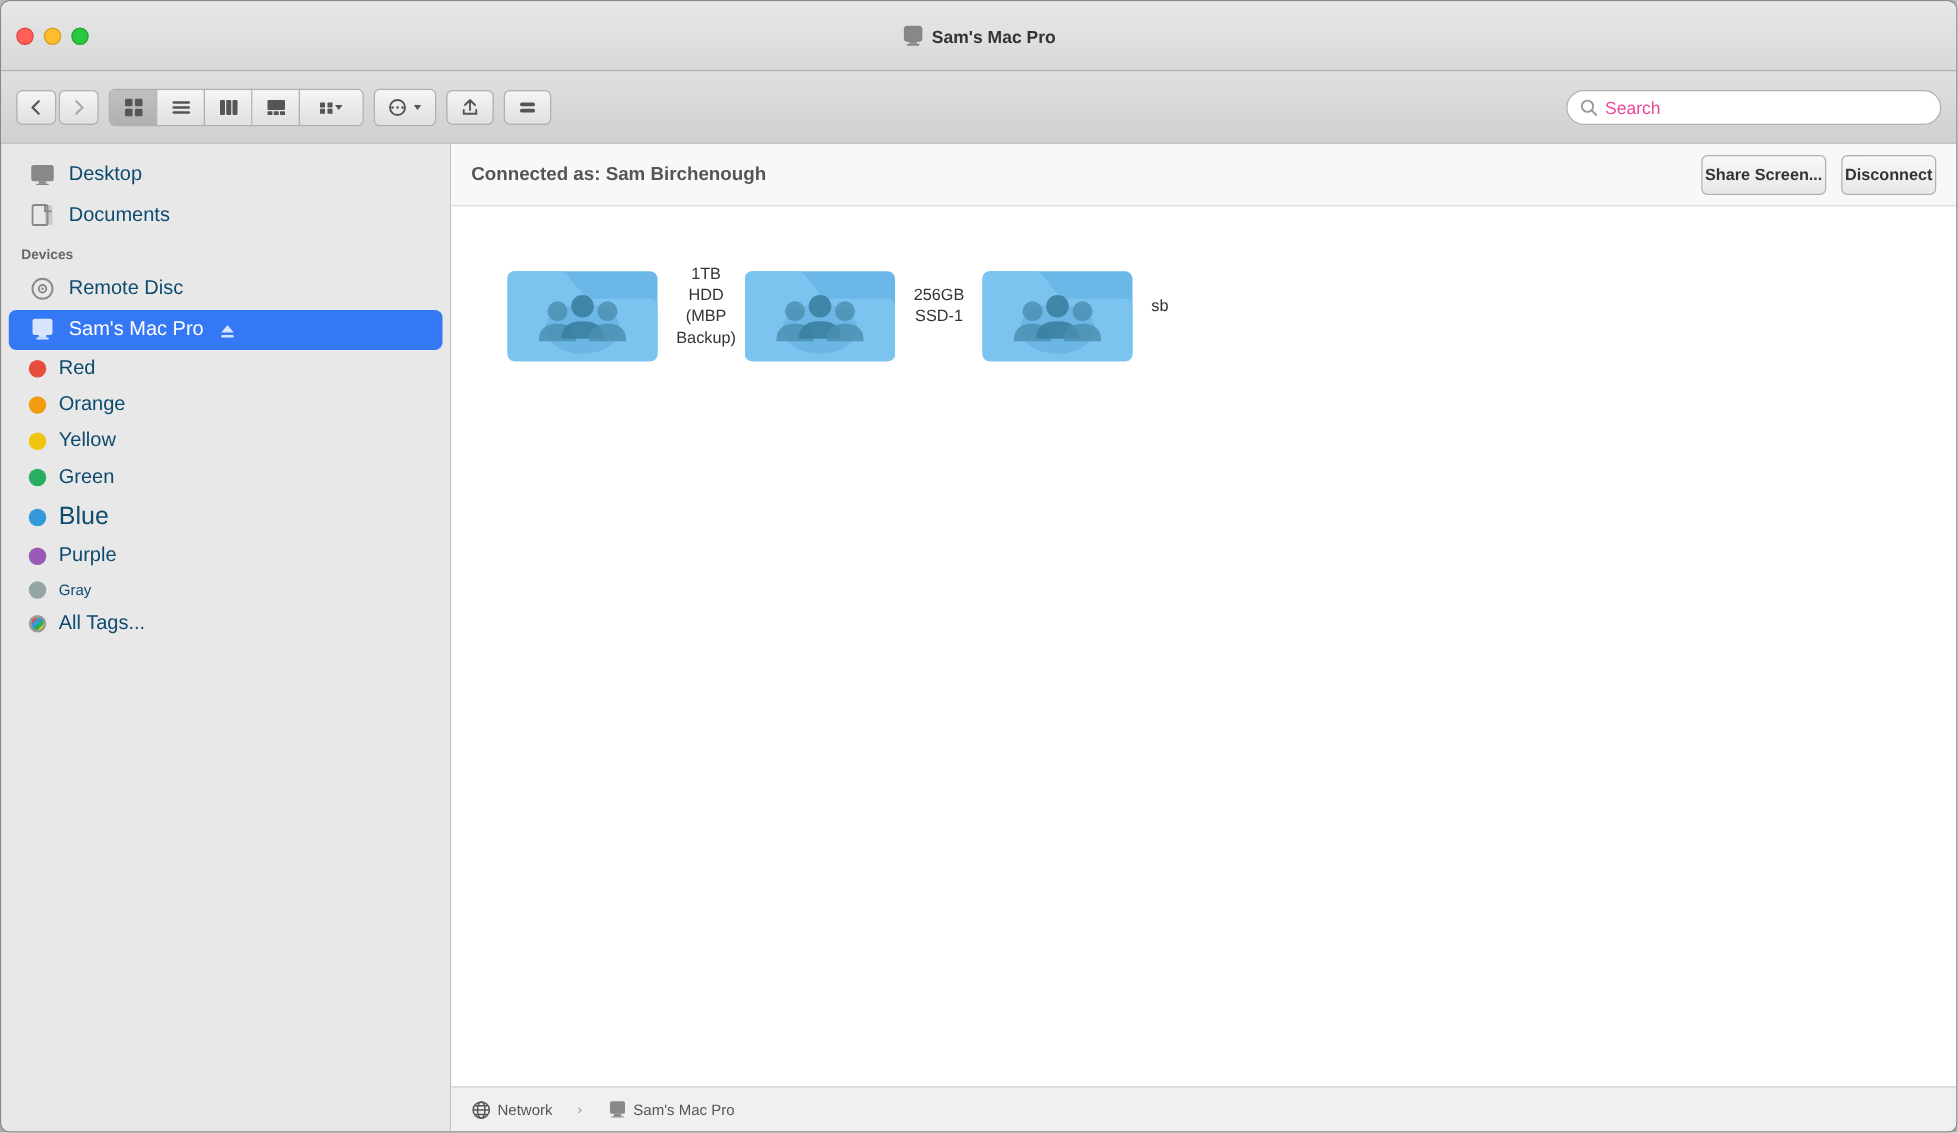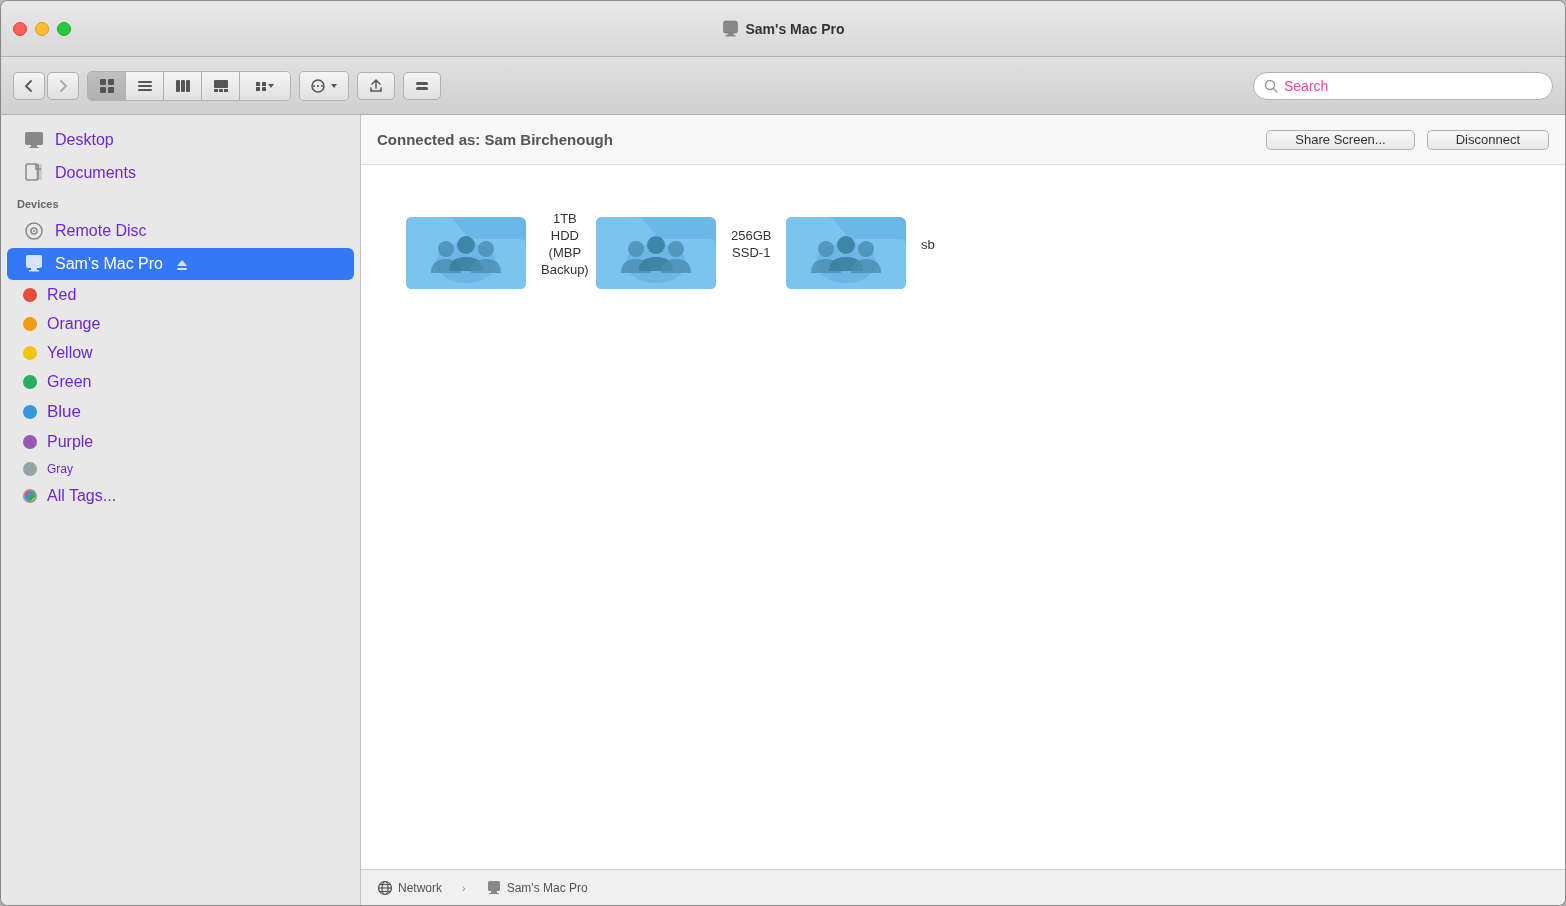--- a/index.html
+++ b/index.html
@@ -161,21 +161,21 @@
       font-weight: 700;
       color: #666;
       padding: 8px 16px 4px;
       text-transform: none;
     }
     .sidebar-item {
       display: flex;
       align-items: center;
       padding: 5px 16px;
       font-size: 16px;
-      color: #6d28d9;
+      color: #0c4a6e;
       cursor: pointer;
       gap: 10px;
       border-radius: 6px;
       margin: 1px 6px;
     }
     .sidebar-item.active {
       background: #3478f6;
       color: white;
     }
     .sidebar-item.active .sidebar-icon { color: white; }
@@ -223,30 +223,31 @@
       gap: 12px;
       flex-shrink: 0;
     }
     .connected-text {
       flex: 1;
       font-size: 15px;
       font-weight: 600;
       color: #555;
     }
     .connected-btn {
-      height: 20px;
-      padding: 0 28px;
+      height: 32px;
+      padding: 0 2px;
       background: linear-gradient(180deg, #f8f8f8 0%, #e8e8e8 100%);
       border: 1px solid #b0b0b0;
       border-radius: 5px;
       font-size: 13px;
       color: #333;
       cursor: pointer;
       display: flex;
       align-items: center;
+      font-weight: bold;
     }
     .file-area {
       flex: 1;
       padding: 30px 40px;
       display: flex;
       flex-direction: row;
       align-items: flex-start;
       gap: 60px;
       overflow-y: auto;
     }
@@ -485,21 +486,21 @@
           <div class="sidebar-item">
             <div class="tag-dot" style="background-color: rgb(241, 196, 15);"></div>
             <span style="font-size: 16px;">Yellow</span>
           </div>
           <div class="sidebar-item">
             <div class="tag-dot" style="background-color: rgb(39, 174, 96);"></div>
             <span style="font-size: 16px;">Green</span>
           </div>
           <div class="sidebar-item">
             <div class="tag-dot" style="background-color: rgb(52, 152, 219);"></div>
-            <span style="font-size: 17px; text-align: right;">Blue</span>
+            <span style="font-size: 20px; text-align: right;">Blue</span>
           </div>
           <div class="sidebar-item">
             <div class="tag-dot" style="background-color: rgb(155, 89, 182);"></div>
             <span style="font-size: 16px;">Purple</span>
           </div>
           <div class="sidebar-item">
             <div class="tag-dot" style="background-color: rgb(149, 165, 166);"></div>
             <span style="font-size: 12px;">Gray</span>
           </div>
           <div class="sidebar-item">

